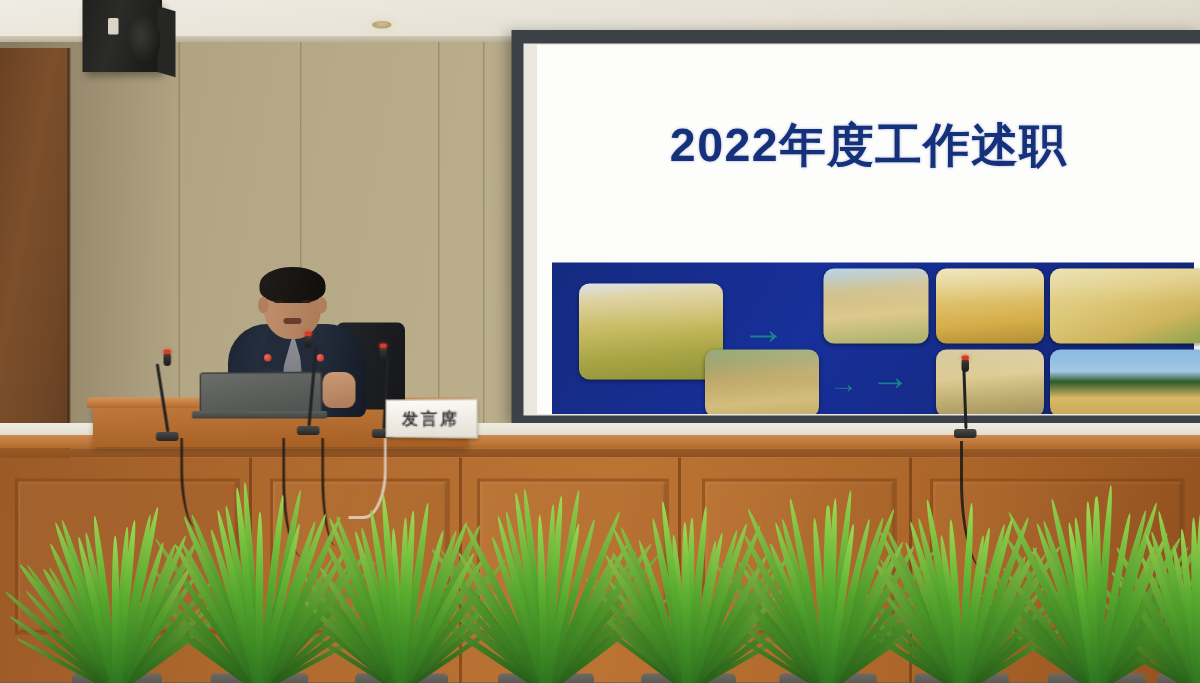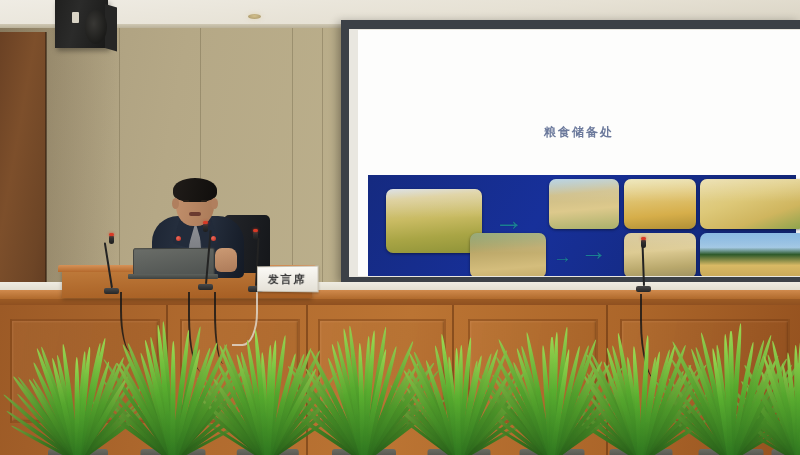--- a/index.html
+++ b/index.html
@@ -193,21 +193,21 @@
 
   <div class="speaker-box">
     <div class="speaker-badge"></div>
   </div>
   <div class="speaker-cone"></div>
 
   <div class="screen-frame">
     <div class="screen-mat">
       <div class="screen">
 
-        <div class="slide-sub">粮食储备处</div>
+        <div class="slide-title">2022年度工作述职</div>
 
         <div class="band" id="photo-band">
             <div class="ph" title="bundles of harvested rice stalks" style="left: 18px; top: 14px; width: 96px; height: 64px; background: linear-gradient(175deg, rgb(207, 214, 222) 0%, rgb(216, 201, 143) 16%, rgb(201, 187, 99) 45%, rgb(169, 165, 69) 72%, rgb(143, 147, 56) 100%);"></div>
             <div class="ph" title="dirt road through golden field with vehicle" style="left: 181px; top: 4px; width: 70px; height: 50px; background: linear-gradient(175deg, rgb(158, 196, 221) 0%, rgb(205, 189, 134) 30%, rgb(221, 201, 140) 60%, rgb(169, 176, 106) 100%);"></div>
             <div class="ph" title="sunlit golden field with machinery" style="left: 256px; top: 4px; width: 72px; height: 50px; background: linear-gradient(175deg, rgb(232, 223, 166) 0%, rgb(224, 197, 116) 35%, rgb(214, 174, 74) 70%, rgb(176, 143, 53) 100%);"></div>
             <div class="ph" title="aerial view of mown wheat rows" style="left: 332px; top: 4px; width: 105px; height: 50px; background: linear-gradient(160deg, rgb(230, 215, 154) 0%, rgb(221, 200, 120) 40%, rgb(207, 181, 94) 70%, rgb(138, 162, 76) 100%);"></div>
             <div class="ph" title="farmers bending to harvest crops" style="left: 102px; top: 58px; width: 76px; height: 45px; background: linear-gradient(175deg, rgb(111, 138, 73) 0%, rgb(189, 169, 106) 40%, rgb(212, 189, 124) 75%, rgb(196, 172, 106) 100%);"></div>
             <div class="ph" title="worker standing in tall wheat" style="left: 256px; top: 58px; width: 72px; height: 45px; background: linear-gradient(175deg, rgb(203, 184, 126) 0%, rgb(221, 203, 147) 40%, rgb(185, 168, 108) 75%, rgb(156, 144, 96) 100%);"></div>
             <div class="ph" title="green combine harvester under blue sky" style="left: 332px; top: 58px; width: 105px; height: 45px; background: linear-gradient(rgb(95, 160, 216) 0%, rgb(156, 196, 226) 32%, rgb(47, 90, 42) 48%, rgb(217, 185, 100) 72%, rgb(200, 168, 88) 100%);"></div>
             <div class="arrow" style="left: 126px; top: 30px; font-size: 30px; color: rgb(26, 127, 148);">→</div>

